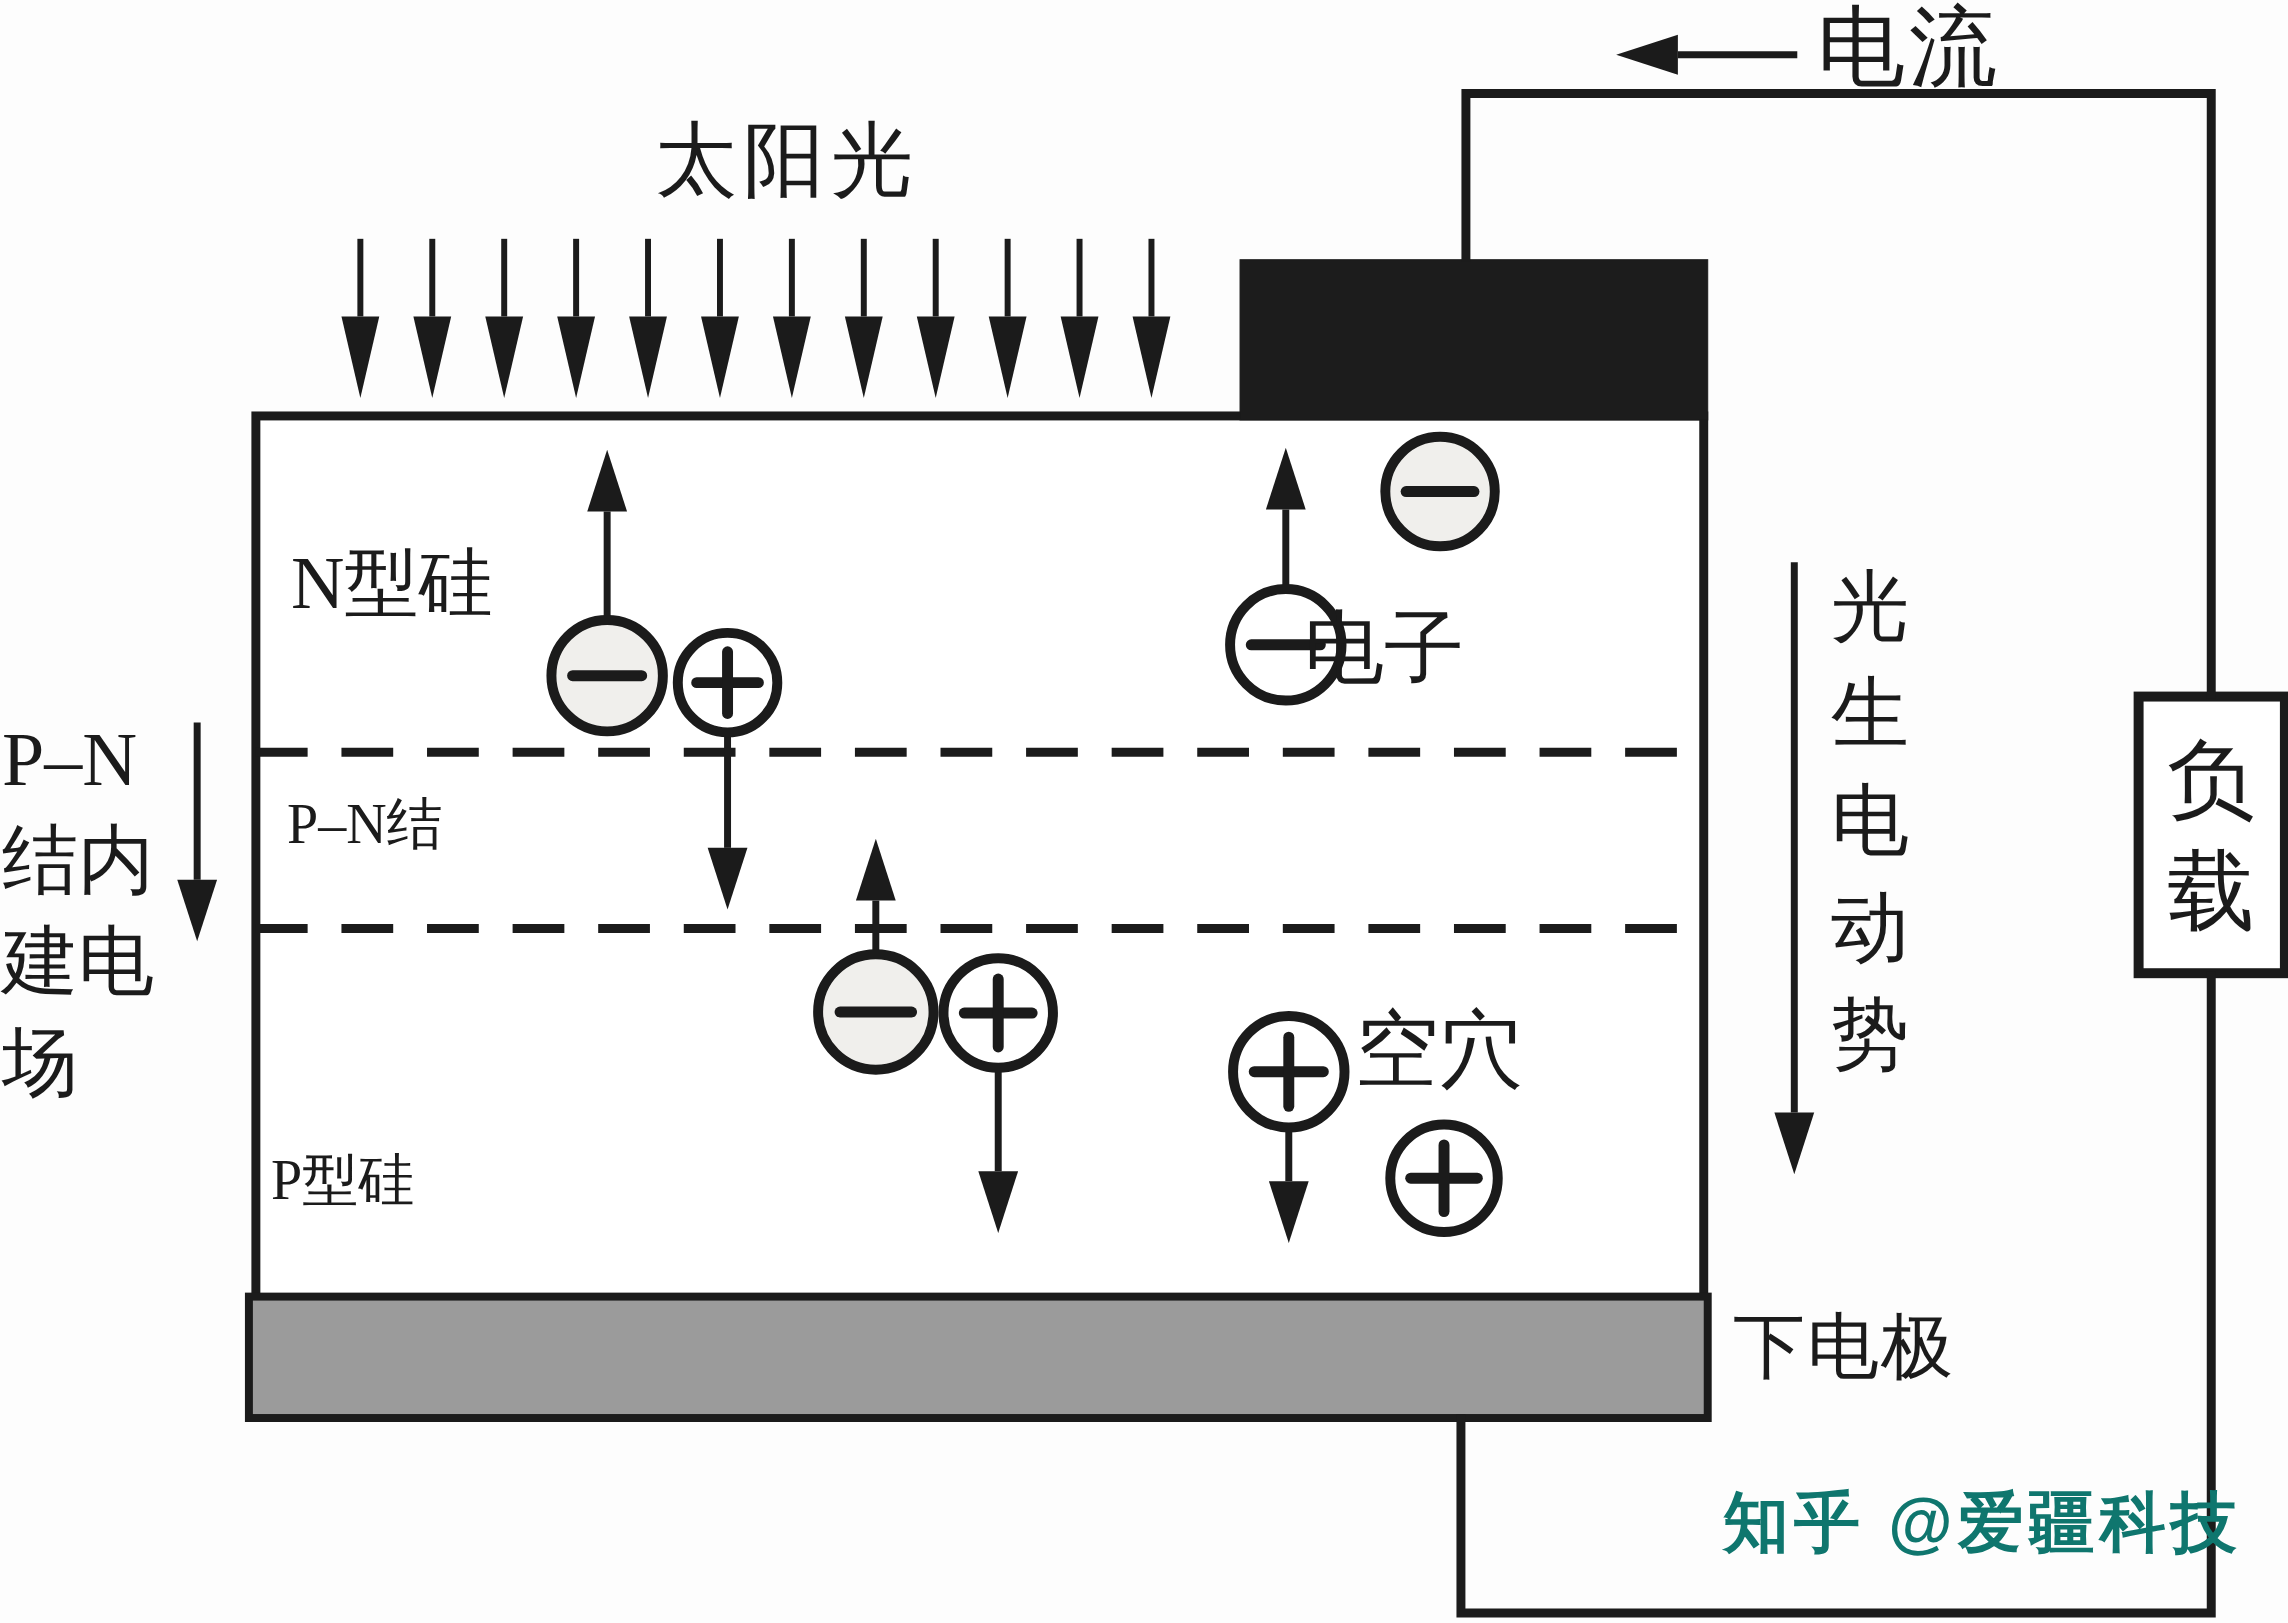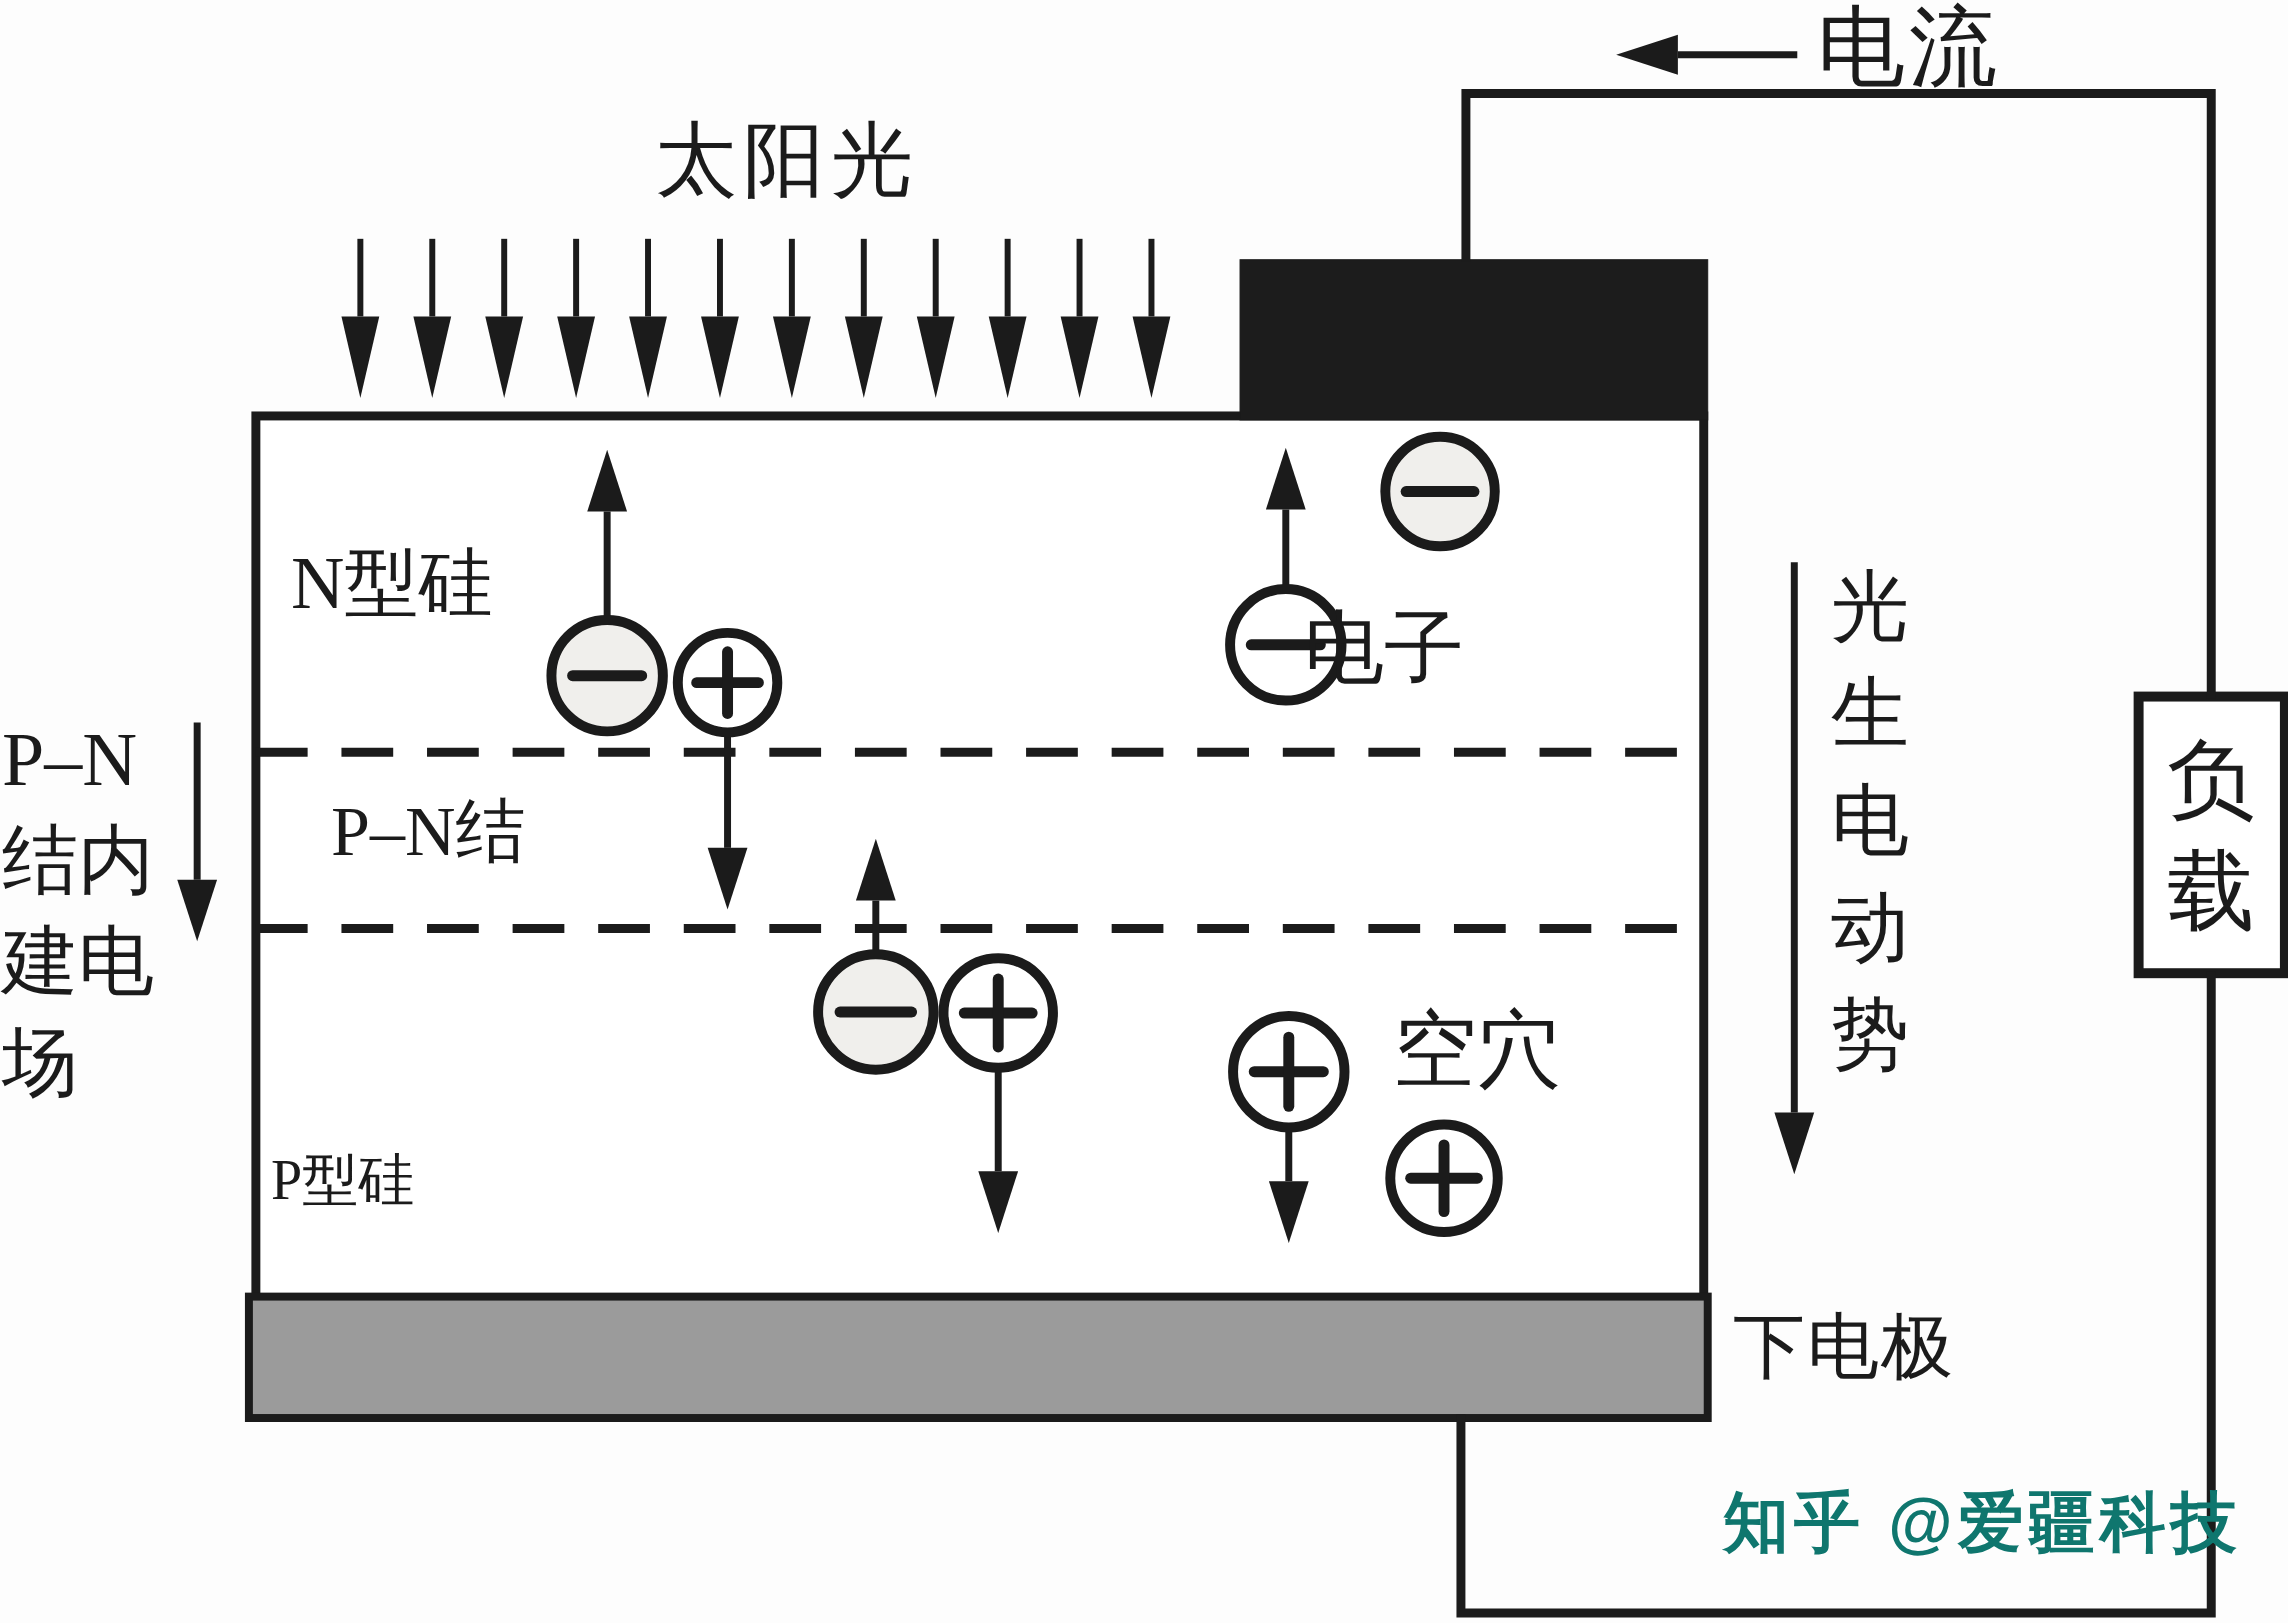--- a/index.html
+++ b/index.html
@@ -11,22 +11,22 @@
     font-family:"Liberation Serif","DejaVu Serif",serif;
     color:#1b1b1b;
   }
   #diagram-svg{position:absolute;left:0;top:0;width:2289px;height:1624px;}
   .lbl{position:absolute;white-space:pre-line;line-height:1.08;}
   .lbl-sunlight{left:655px;top:117px;font-size:82px;letter-spacing:6px;}
   .lbl-current{left:1817px;top:0px;font-size:88px;letter-spacing:4px;}
   .lbl-top-electrode{left:1731px;top:257px;font-size:82px;letter-spacing:2px;}
   .lbl-n-region{left:291px;top:544px;font-size:74px;}
   .lbl-electron{left:1304px;top:605px;font-size:80px;}
-  .lbl-junction{left:287px;top:794px;font-size:70px;margin-left:44px;}
-  .lbl-hole{left:1355px;top:1005px;font-size:84px;margin-left:38px;}
+  .lbl-junction{left:287px;top:794px;font-size:56px;}
+  .lbl-hole{left:1355px;top:1005px;font-size:84px;}
   .lbl-p-region{left:271px;top:1150px;font-size:56px;}
   .lbl-bottom-electrode{left:1733px;top:1309px;font-size:72px;letter-spacing:2px;}
   .lbl-field{left:2px;top:669px;font-size:76px;line-height:101px;margin-top:40px;}
   .lbl-emf{left:1825px;top:553px;font-size:78px;line-height:107px;text-align:center;width:90px;}
   .lbl-load{left:2138px;top:697px;width:146px;height:277px;font-size:88px;line-height:111px;
             display:flex;align-items:center;justify-content:center;text-align:center;}
   .lbl-watermark{left:1723px;top:1487px;font-size:66px;letter-spacing:5px;
                  font-family:"Liberation Sans","DejaVu Sans",sans-serif;font-weight:bold;}
 </style>
 </head>

